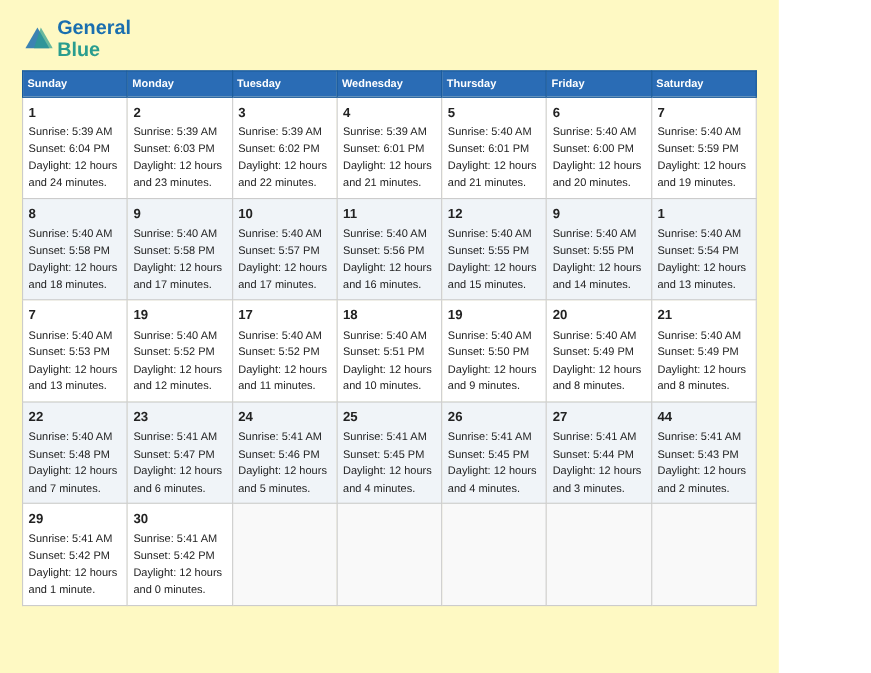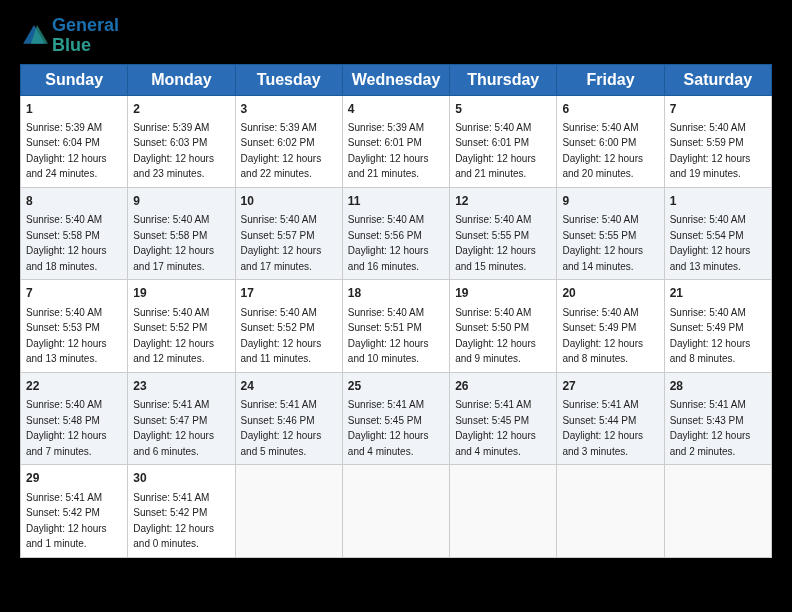--- a/index.html
+++ b/index.html
@@ -4,23 +4,23 @@
   <style>
     * { box-sizing: border-box; margin: 0; padding: 0; }
     body {
       font-family: Arial, sans-serif;
       background: #fff;
       width: 792px;
       min-height: 612px;
       padding: 0;
     }
     .page {
-      width: 792px;
+      width: 708px;
       min-height: 612px;
-      background: #000000;
+      background: #fef9c3;
       padding: 16px 20px 16px 20px;
     }
     .header {
       display: flex;
       align-items: flex-start;
       justify-content: space-between;
       margin-bottom: 8px;
     }
     .logo {
       display: flex;
@@ -56,24 +56,24 @@
     }
     .calendar {
       width: 100%;
       border-collapse: collapse;
       border: 1px solid #ccc;
       font-size: 11px;
     }
     .calendar th {
       background: #2a6cb5;
       color: #fff;
-      font-size: 16px;
+      font-size: 10px;
       font-weight: bold;
       padding: 6px 4px;
-      text-align: center;
+      text-align: left;
       border: 1px solid #1a5a9a;
     }
     .calendar td {
       vertical-align: top;
       padding: 5px 5px 5px 5px;
       border: 1px solid #ccc;
       width: calc(100% / 7);
       min-height: 80px;
       background: #fff;
       color: #222;
@@ -162,21 +162,21 @@
           <td><span class="day-num">20</span><span class="day-info">Sunrise: 5:40 AM<br>Sunset: 5:49 PM<br>Daylight: 12 hours and 8 minutes.</span></td>
           <td><span class="day-num">21</span><span class="day-info">Sunrise: 5:40 AM<br>Sunset: 5:49 PM<br>Daylight: 12 hours and 8 minutes.</span></td>
         </tr>
         <tr class="row-alt">
           <td><span class="day-num">22</span><span class="day-info">Sunrise: 5:40 AM<br>Sunset: 5:48 PM<br>Daylight: 12 hours and 7 minutes.</span></td>
           <td><span class="day-num">23</span><span class="day-info">Sunrise: 5:41 AM<br>Sunset: 5:47 PM<br>Daylight: 12 hours and 6 minutes.</span></td>
           <td><span class="day-num">24</span><span class="day-info">Sunrise: 5:41 AM<br>Sunset: 5:46 PM<br>Daylight: 12 hours and 5 minutes.</span></td>
           <td><span class="day-num">25</span><span class="day-info">Sunrise: 5:41 AM<br>Sunset: 5:45 PM<br>Daylight: 12 hours and 4 minutes.</span></td>
           <td><span class="day-num">26</span><span class="day-info">Sunrise: 5:41 AM<br>Sunset: 5:45 PM<br>Daylight: 12 hours and 4 minutes.</span></td>
           <td><span class="day-num">27</span><span class="day-info">Sunrise: 5:41 AM<br>Sunset: 5:44 PM<br>Daylight: 12 hours and 3 minutes.</span></td>
-          <td><span class="day-num">28</span><span class="day-info">Sunrise: 5:41 AM<br>Sunset: 5:43 PM<br>Daylight: 12 hours and 2 minutes.</span></td>
+          <td><span class="day-num">44</span><span class="day-info">Sunrise: 5:41 AM<br>Sunset: 5:43 PM<br>Daylight: 12 hours and 2 minutes.</span></td>
         </tr>
         <tr>
           <td><span class="day-num">29</span><span class="day-info">Sunrise: 5:41 AM<br>Sunset: 5:42 PM<br>Daylight: 12 hours and 1 minute.</span></td>
           <td><span class="day-num">30</span><span class="day-info">Sunrise: 5:41 AM<br>Sunset: 5:42 PM<br>Daylight: 12 hours and 0 minutes.</span></td>
           <td class="empty"></td>
           <td class="empty"></td>
           <td class="empty"></td>
           <td class="empty"></td>
           <td class="empty"></td>
         </tr>

